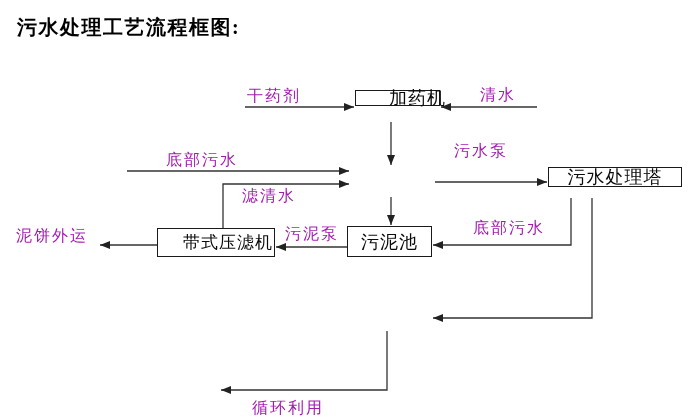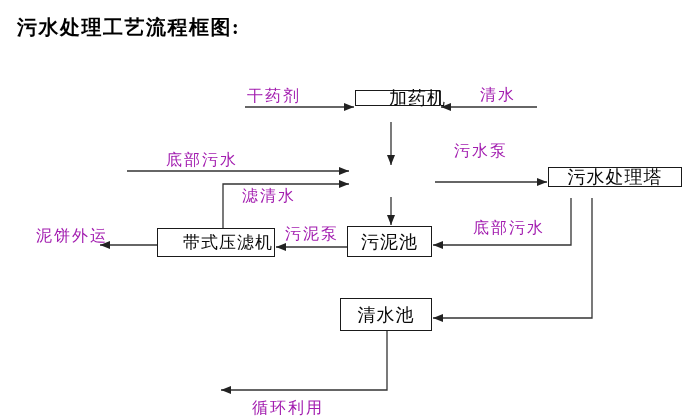--- a/index.html
+++ b/index.html
@@ -60,21 +60,21 @@
     color: #a21caf;
     line-height: 1;
   }
   .l-dry      { left: 247px; top:  88px; }
   .l-clean    { left: 480px; top:  87px; }
   .l-sand     { left: 166px; top: 152px; }
   .l-filtered { left: 242px; top: 188px; }
   .l-spump    { left: 454px; top: 143px; }
   .l-bottom   { left: 473px; top: 220px; }
   .l-mpump    { left: 285px; top: 226px; }
-  .l-cake     { left:  16px; top: 228px; margin-left: 20px; }
+  .l-cake     { left:  16px; top: 228px; }
   .l-recycle  { left: 252px; top: 368px; margin-top: 32px; }
 </style>
 </head>
 <body>
 
 <div class="page">
 
   <h1 class="title">污水处理工艺流程框图:</h1>
 
   <svg class="edge-layer" viewBox="0 0 700 420" xmlns="http://www.w3.org/2000/svg">
@@ -94,21 +94,20 @@
     <line x1="347" y1="247" x2="276" y2="247" marker-end="url(#arrow)"></line>
     <line x1="157" y1="245" x2="100" y2="245" marker-end="url(#arrow)"></line>
     <polyline points="592,198 592,318 433,318" marker-end="url(#arrow)"></polyline>
     <polyline points="387,331 387,390 221,390" marker-end="url(#arrow)"></polyline>
   </svg>
 
   <div class="node n-dosing">加药机</div>
   <div class="node n-tower">污水处理塔</div>
   <div class="node n-sludge">污泥池</div>
   <div class="node n-press">带式压滤机</div>
-  <div class="node n-clean">清水池</div>
 
   <span class="lbl l-dry">干药剂</span>
   <span class="lbl l-clean">清水</span>
   <span class="lbl l-sand">底部污水</span>
   <span class="lbl l-filtered">滤清水</span>
   <span class="lbl l-spump">污水泵</span>
   <span class="lbl l-bottom">底部污水</span>
   <span class="lbl l-mpump">污泥泵</span>
   <span class="lbl l-cake">泥饼外运</span>
   <span class="lbl l-recycle">循环利用</span>

